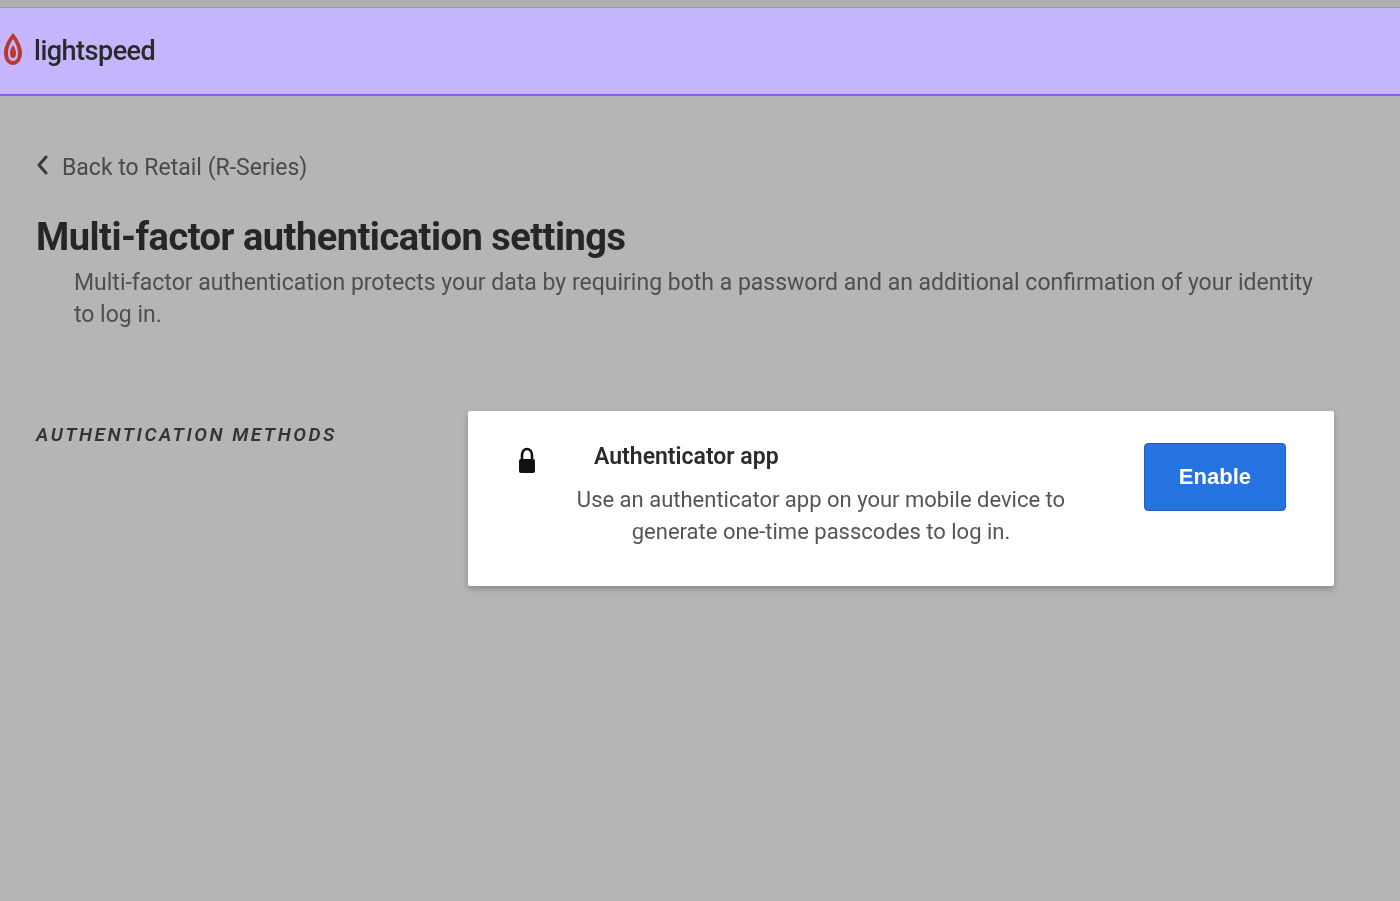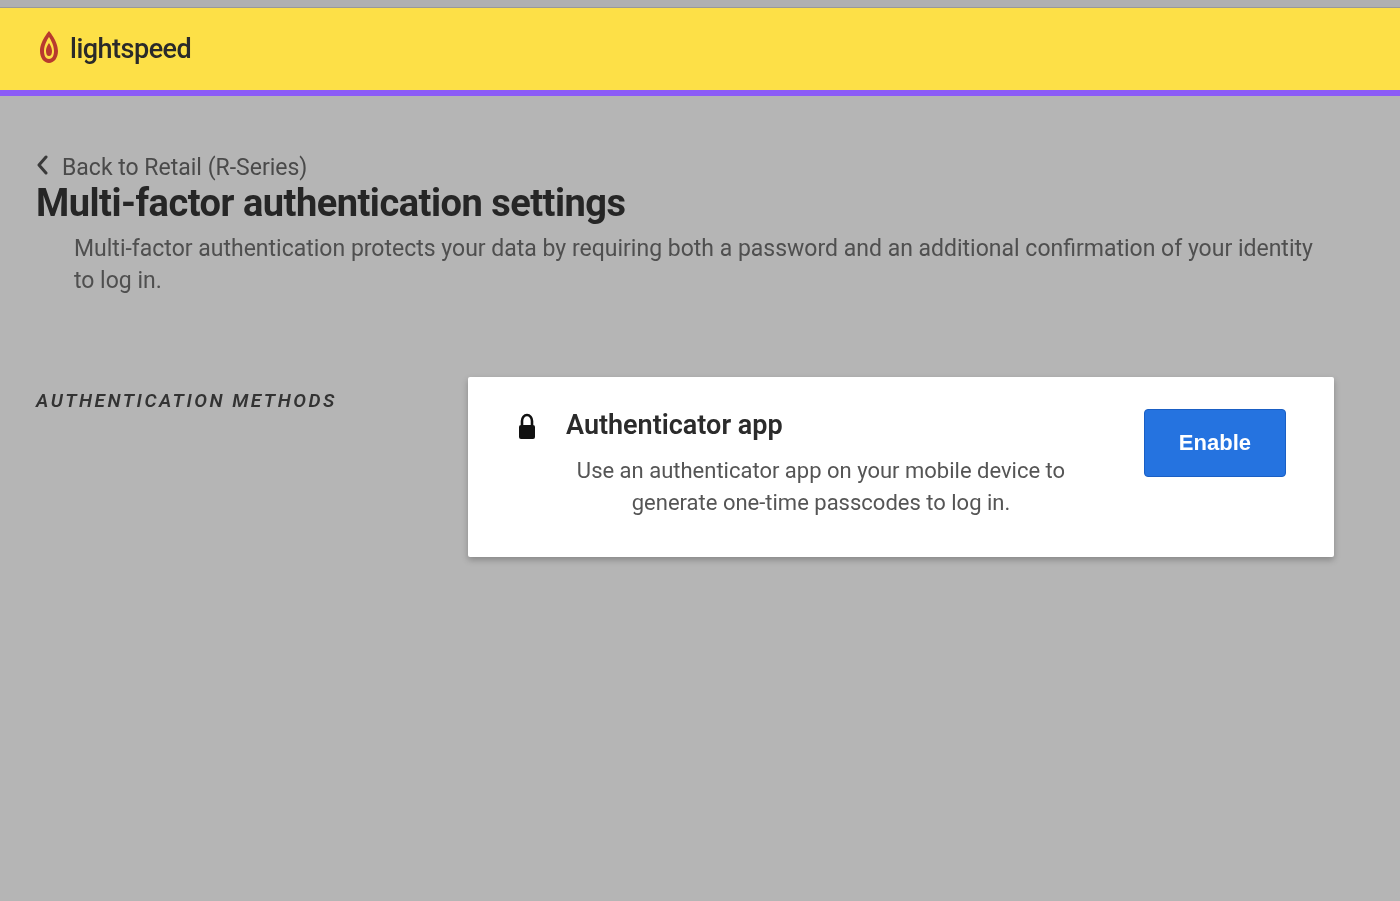--- a/index.html
+++ b/index.html
@@ -13,26 +13,25 @@
       width: 1400px;
       height: 901px;
       overflow: hidden;
     }
     .top-bar {
       height: 8px;
       background: #b0b0b0;
       border-bottom: 1px solid #999;
     }
     .header {
-      background: #fde047;
+      background: #c4b5fd;
       height: 88px;
       display: flex;
       align-items: center;
-      padding-left: 36px;
-      border-bottom: 6px solid #8b5cf6;
+      border-bottom: 2px solid #8b5cf6;
     }
     .logo-wrap {
       display: flex;
       align-items: center;
       gap: 8px;
     }
     .logo-icon {
       width: 26px;
       height: 32px;
     }
@@ -45,20 +44,21 @@
     .content {
       padding: 58px 36px 0 36px;
     }
     .back-link {
       display: inline-flex;
       align-items: center;
       gap: 14px;
       color: #4a4a4a;
       font-size: 23px;
       cursor: pointer;
+      margin-bottom: 34px;
     }
     .chevron-left {
       width: 12px;
       height: 20px;
     }
     .page-title {
       font-size: 38px;
       font-weight: 700;
       color: #262626;
       margin-bottom: 8px;
@@ -99,24 +99,25 @@
     .lock-icon {
       width: 22px;
       height: 28px;
       margin-top: 4px;
       flex-shrink: 0;
     }
     .card-body {
       flex: 1;
     }
     .card-title {
-      font-size: 27px;
+      font-size: 23px;
       font-weight: 600;
       color: #2b2b2b;
       margin-bottom: 14px;
+      margin-left: 28px;
     }
     .card-desc {
       font-size: 22px;
       color: #555;
       line-height: 1.45;
       max-width: 510px;
       text-align: center;
     }
     .enable-btn {
       background: #2573e0;

